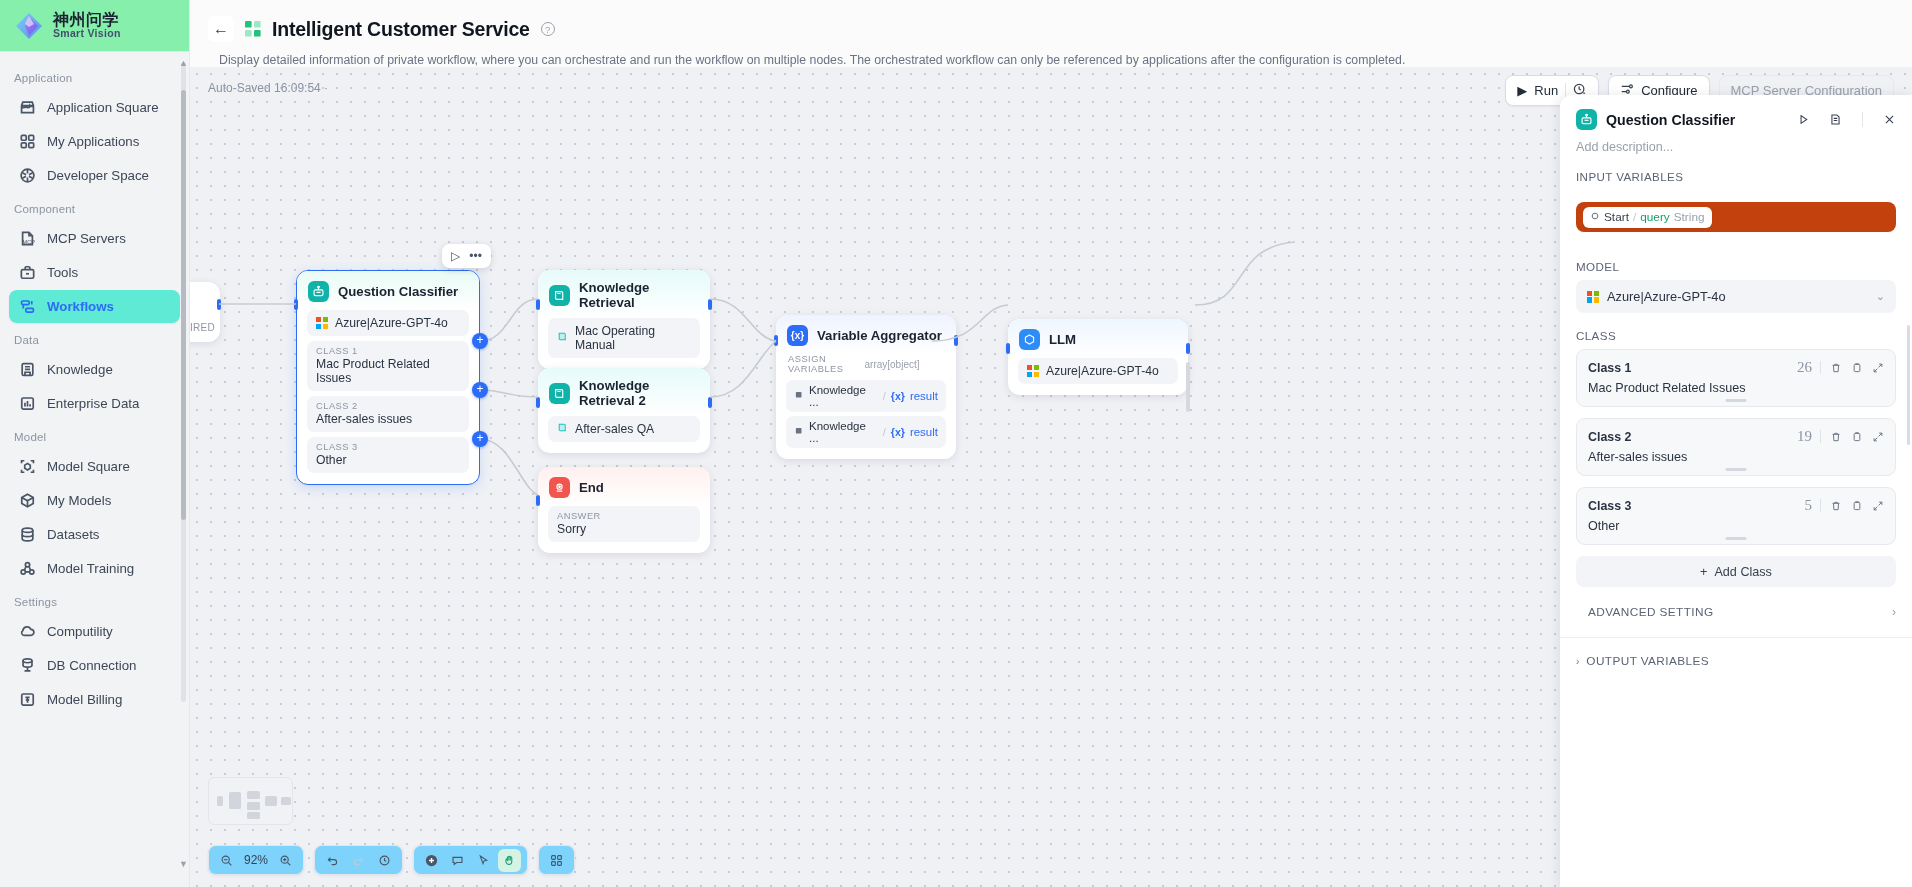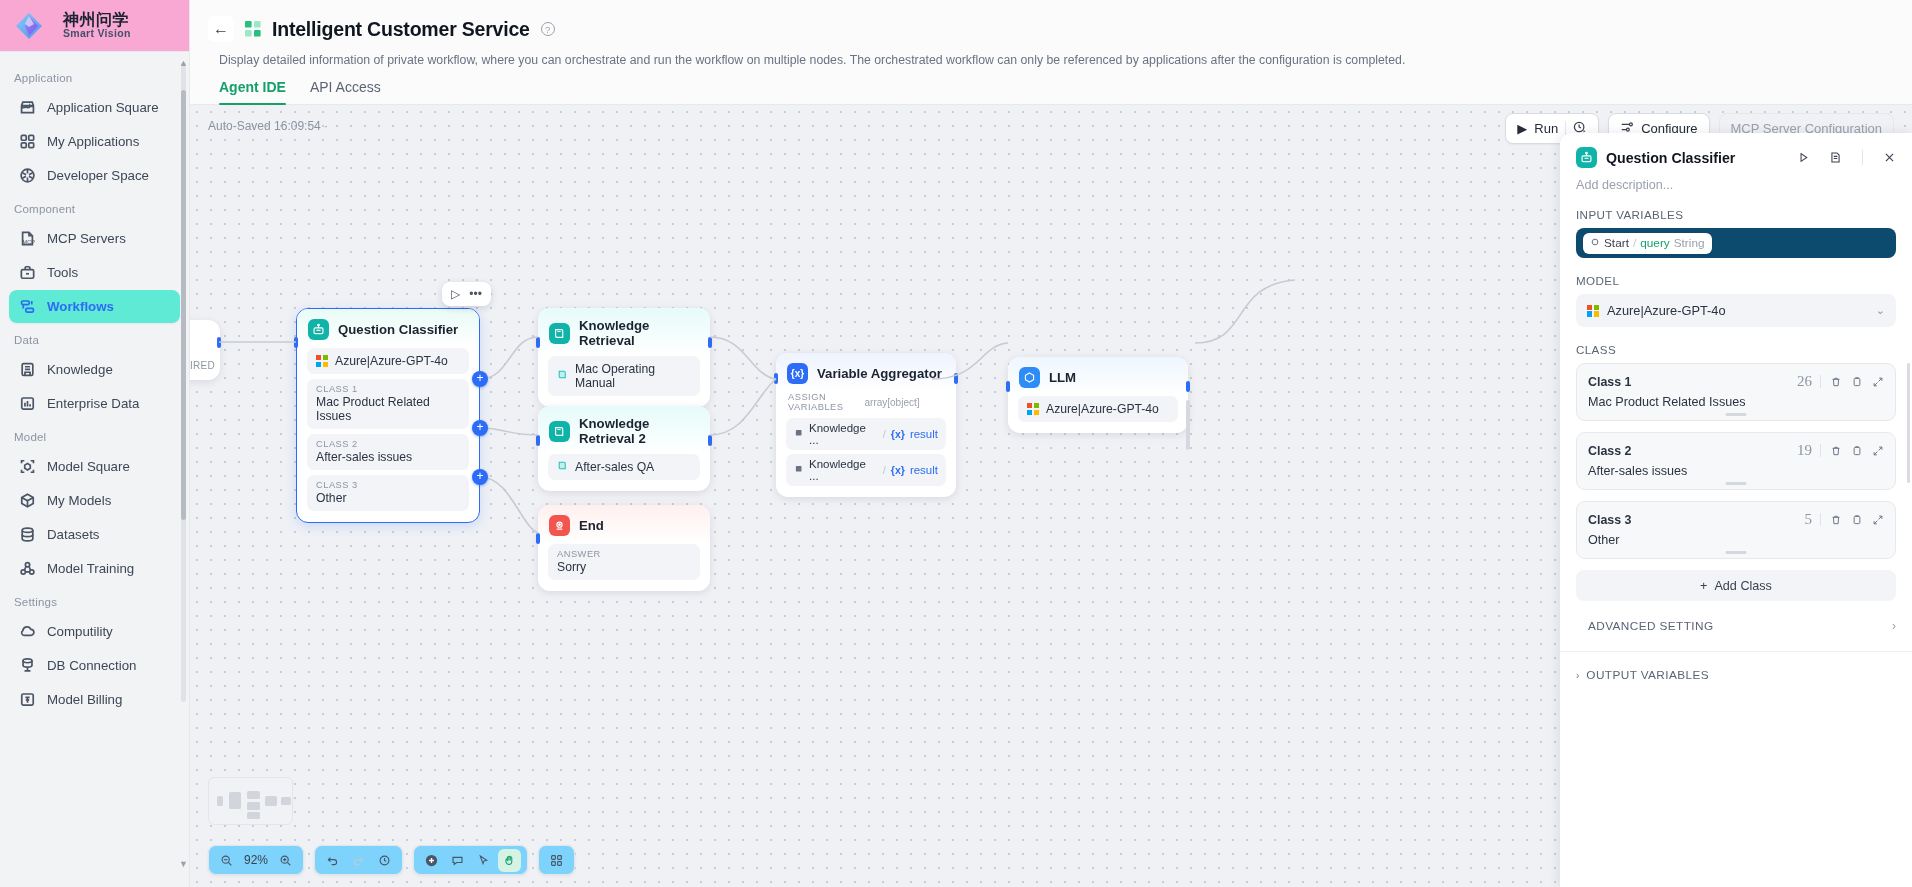--- a/index.html
+++ b/index.html
@@ -11,22 +11,22 @@
   #app { position: relative; width: 1912px; height: 887px; display: flex; }
 
   
   .sidebar {
     width: 190px; height: 887px; background: #f2f3f5;
     border-right: 1px solid #e6e8eb;
     display: flex; flex-direction: column; flex: 0 0 190px;
     position: relative;
   }
   .brand {
-    height: 52px; display: flex; align-items: center; gap: 19px;
-    padding: 0 14px; border-bottom: 1px solid #e6e8eb; background: #f9a8d4;
+    height: 52px; display: flex; align-items: center; gap: 9px;
+    padding: 0 14px; border-bottom: 1px solid #e6e8eb; background: #86efac;
   }
   .brand-logo { width: 30px; height: 30px; position: relative; flex: 0 0 30px; }
   .brand-text { display: flex; flex-direction: column; line-height: 1.05; }
   .brand-cn { font-size: 16px; font-weight: 700; color: #1b2330; letter-spacing: .5px; }
   .brand-en { font-size: 10.5px; color: #44506a; letter-spacing: .3px; font-weight: 600; }
 
   .nav { flex: 1; overflow: hidden; padding: 10px 0 0 0; position: relative; }
   .nav-group-title {
     font-size: 11.5px; color: #8c94a3; padding: 10px 14px 6px 14px; letter-spacing: .2px;
   }
@@ -132,21 +132,21 @@
   .panel { position: absolute; right: 0; top: 28px; bottom: 0; width: 352px; background: #fff;
     box-shadow: -2px 0 12px rgba(16,24,40,.09); border-top-left-radius: 12px; z-index: 30;
     display: flex; flex-direction: column; }
   .panel-head { display: flex; align-items: center; gap: 9px; padding: 14px 16px 0 16px; }
   .panel-title { font-size: 14.2px; font-weight: 700; color: #10161f; flex: 1; }
   .panel-act { color: #39414f; cursor: pointer; display:flex; align-items:center; }
   .panel-vsep { width: 1px; height: 15px; background: #e2e5ea; }
   .panel-desc { font-size: 12.6px; color: #9aa1ad; padding: 10px 16px 0 16px; cursor: text; }
 
   .sec-label { font-size: 11.6px; color: #5a6475; letter-spacing: .4px; padding: 16px 16px 7px 16px; }
-  .var-box { margin: 0 16px; background: #0c4a6e; border-radius: 8px; height: 30px; display: flex; align-items: center; padding: 0 7px; }
+  .var-box { margin: 12px 16px; background: #c2410c; border-radius: 8px; height: 30px; display: flex; align-items: center; padding: 0 7px; }
   .var-pill { background: #fff; border-radius: 6px; height: 21px; display: flex; align-items: center; gap: 4px;
     padding: 0 7px; font-size: 11.8px; color: #39414f; box-shadow: 0 1px 2px rgba(16,24,40,.07); }
   .var-slash { color: #c3c8d0; }
   .var-green { color: #15a06a; }
   .var-type { color: #9aa1ad; }
 
   .select {
     margin: 0 16px; background: #f3f4f7; border-radius: 8px; height: 33px;
     display: flex; align-items: center; gap: 8px; padding: 0 11px; font-size: 12.8px; color: #2a3342; cursor: pointer;
   }
@@ -373,24 +373,20 @@
             <rect x="1" y="1" width="6.6" height="6.6" rx="1.2" fill="#24c07e"></rect>
             <rect x="10" y="1" width="6.6" height="6.6" rx="1.2" fill="#9ee7c6"></rect>
             <rect x="1" y="10" width="6.6" height="6.6" rx="1.2" fill="#9ee7c6"></rect>
             <rect x="10" y="10" width="6.6" height="6.6" rx="1.2" fill="#24c07e"></rect>
           </svg>
         </div>
         <div class="page-title">Intelligent Customer Service</div>
         <div class="help-ic">?</div>
       </div>
       <div class="page-sub">Display detailed information of private workflow, where you can orchestrate and run the workflow on multiple nodes. The orchestrated workflow can only be referenced by applications after the configuration is completed.</div>
-      <div class="tabs">
-        <div class="tab active">Agent IDE</div>
-        <div class="tab">API Access</div>
-      </div>
     </div>
 
     <div class="canvas-wrap">
       <div class="canvas-dots"></div>
       <div class="autosave">Auto-Saved 16:09:54 ·</div>
 
       <div class="topbar-right">
         <div class="btn">
           <span>▶</span>
           <span>Run</span>

